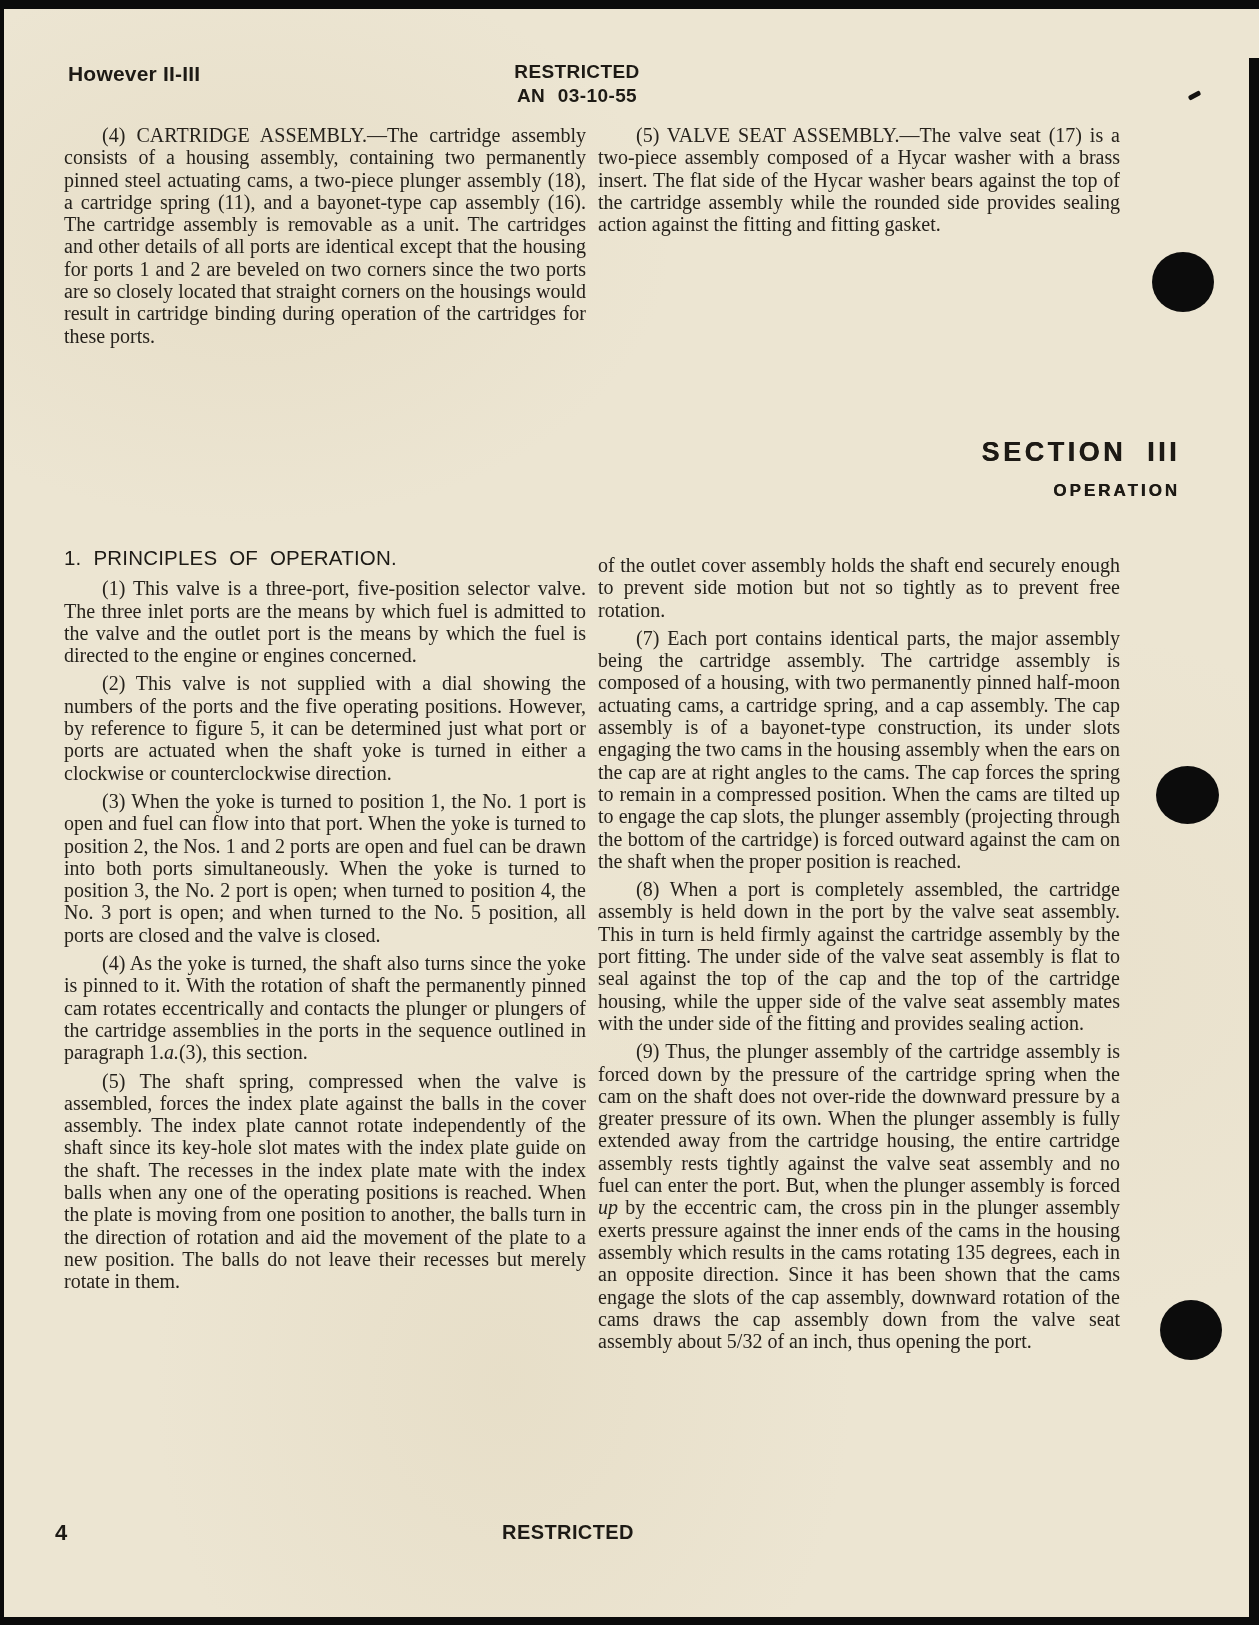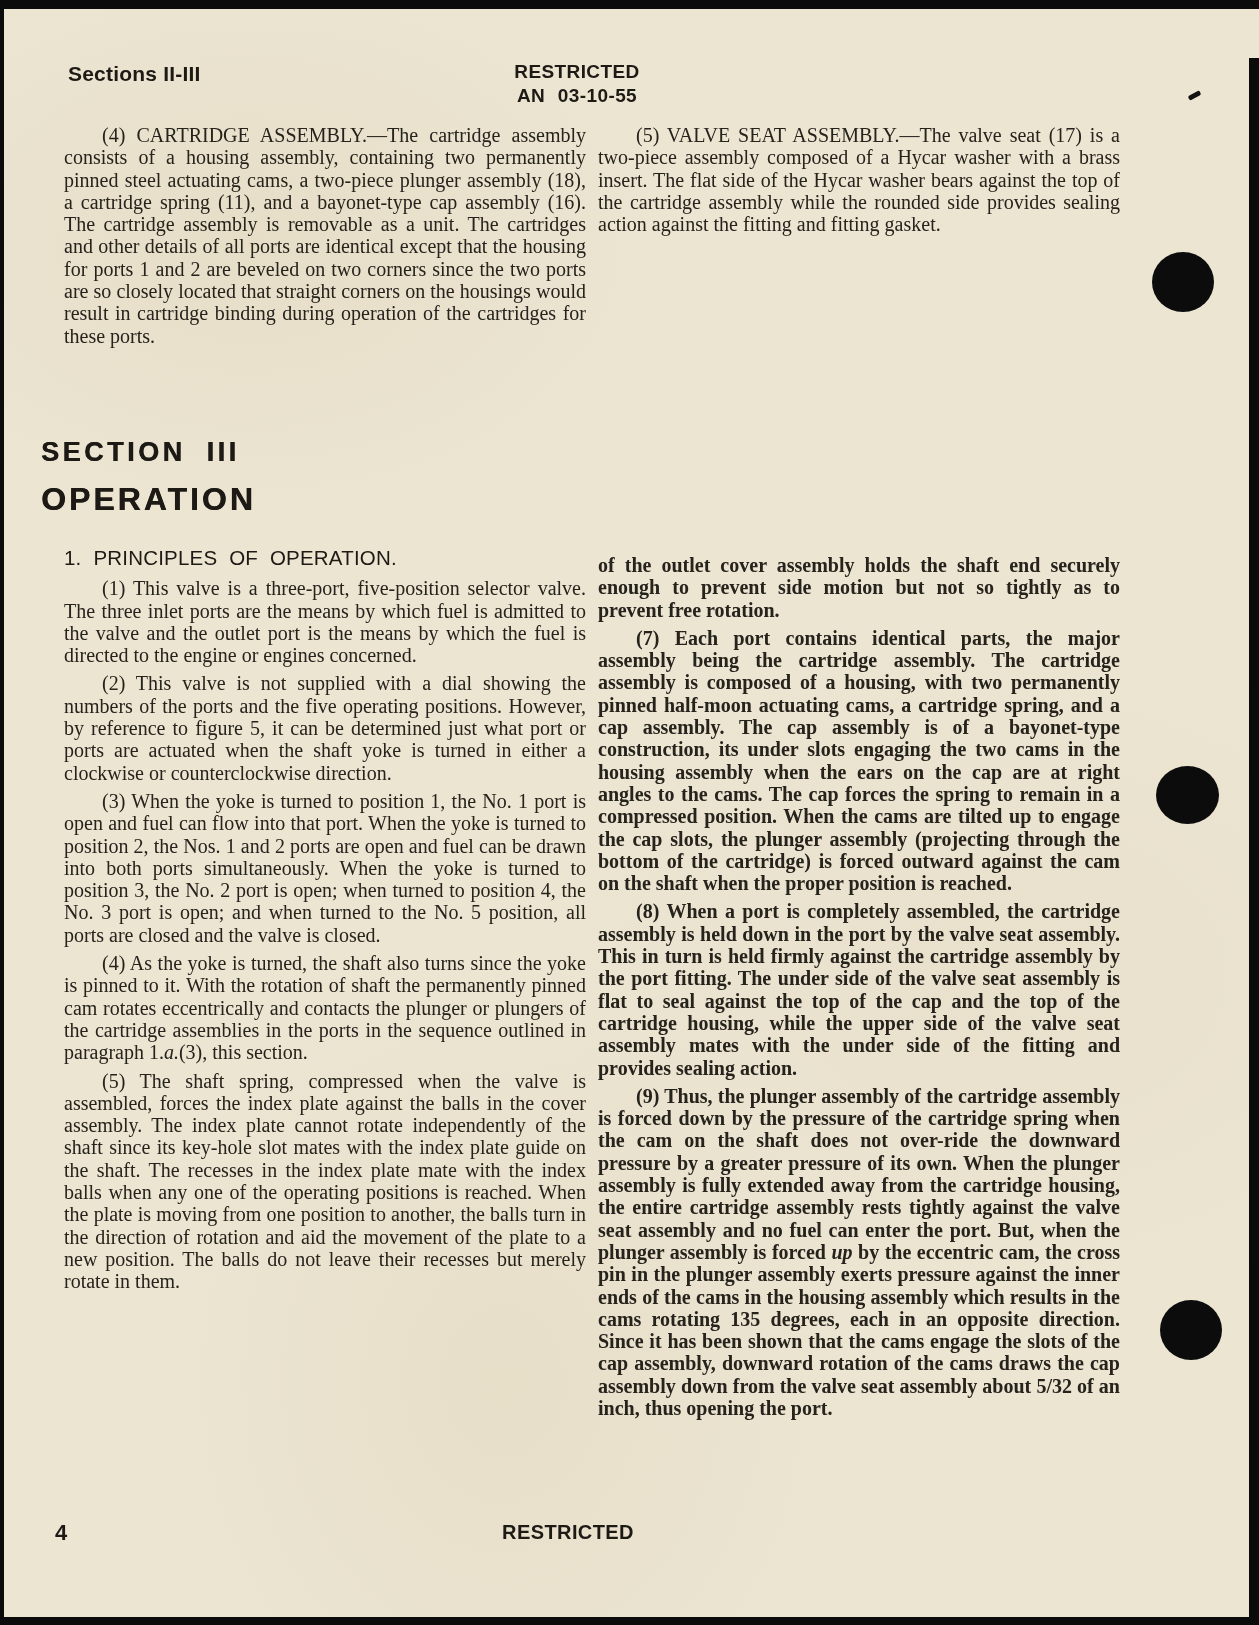--- a/index.html
+++ b/index.html
@@ -33,46 +33,46 @@
   .hdr-center .l1{font-size:19px;letter-spacing:.4px;}
   .hdr-center .l2{font-size:19px;word-spacing:7px;letter-spacing:.4px;}
   
   .ftr-page{position:absolute;left:55px;top:1520px;font-size:22px;}
   .ftr-center{position:absolute;left:0;top:1521px;width:1136px;text-align:center;font-size:20px;letter-spacing:.4px;}
   
   .cols{position:absolute;left:64px;width:1056px;display:flex;gap:12px;}
   .col{width:522px;text-align:justify;font-size:20px;line-height:22.3px;}
   .cols-top{top:124px;}
   .cols-main{top:545px;}
-  .col-pad{padding-top:9px;font-weight:bold;}
+  .col-pad{padding-top:9px;}
   p.para{margin:0 0 6px 0;text-indent:38px;}
   p.para.no-indent{text-indent:0;}
   .ital{font-style:italic;}
   
-  .section-head{position:absolute;left:0;top:437px;width:1180px;text-align:left;padding-left:41px;}
+  .section-head{position:absolute;left:0;top:437px;width:1180px;text-align:right;}
   .section-head .t1{font-size:27px;letter-spacing:3.5px;word-spacing:10px;text-shadow:.4px 0 0 currentColor;}
-  .section-head .t2{font-size:32px;letter-spacing:3px;margin-top:13px;text-shadow:.4px 0 0 currentColor;}
+  .section-head .t2{font-size:17px;letter-spacing:3px;margin-top:13px;text-shadow:.4px 0 0 currentColor;}
   .principles-head{font-size:20.5px;word-spacing:6px;letter-spacing:.2px;margin:2px 0 8px 0;font-family:"Liberation Sans",sans-serif;font-weight:400;color:#1d1a15;text-align:left;}
 </style>
 </head>
 <body>
 
 <div class="page">
 
   <div class="edge edge-top"></div>
   <div class="edge edge-bottom"></div>
   <div class="edge edge-left"></div>
   <div class="edge edge-right"></div>
   <div class="fleck"></div>
 
   <div class="binder-hole hole1"></div>
   <div class="binder-hole hole2"></div>
   <div class="binder-hole hole3"></div>
 
-  <div class="sans hdr-sections">Sections II-III</div>
+  <div class="sans hdr-sections">However II-III</div>
   <div class="hdr-center">
     <div class="sans l1">RESTRICTED</div>
     <div class="sans l2">AN 03-10-55</div>
   </div>
 
   <div class="cols cols-top">
     <div class="col">
         <p class="para"><span>(4) CARTRIDGE ASSEMBLY.—The cartridge assembly consists of a housing assembly, containing two permanently pinned steel actuating cams, a two-piece plunger assembly (18), a cartridge spring (11), and a bayonet-type cap assembly (16). The cartridge assembly is removable as a unit. The cartridges and other details of all ports are identical except that the housing for ports 1 and 2 are beveled on two corners since the two ports are so closely located that straight corners on the housings would result in cartridge binding during operation of the cartridges for these ports.</span></p>
       </div>
     <div class="col">

